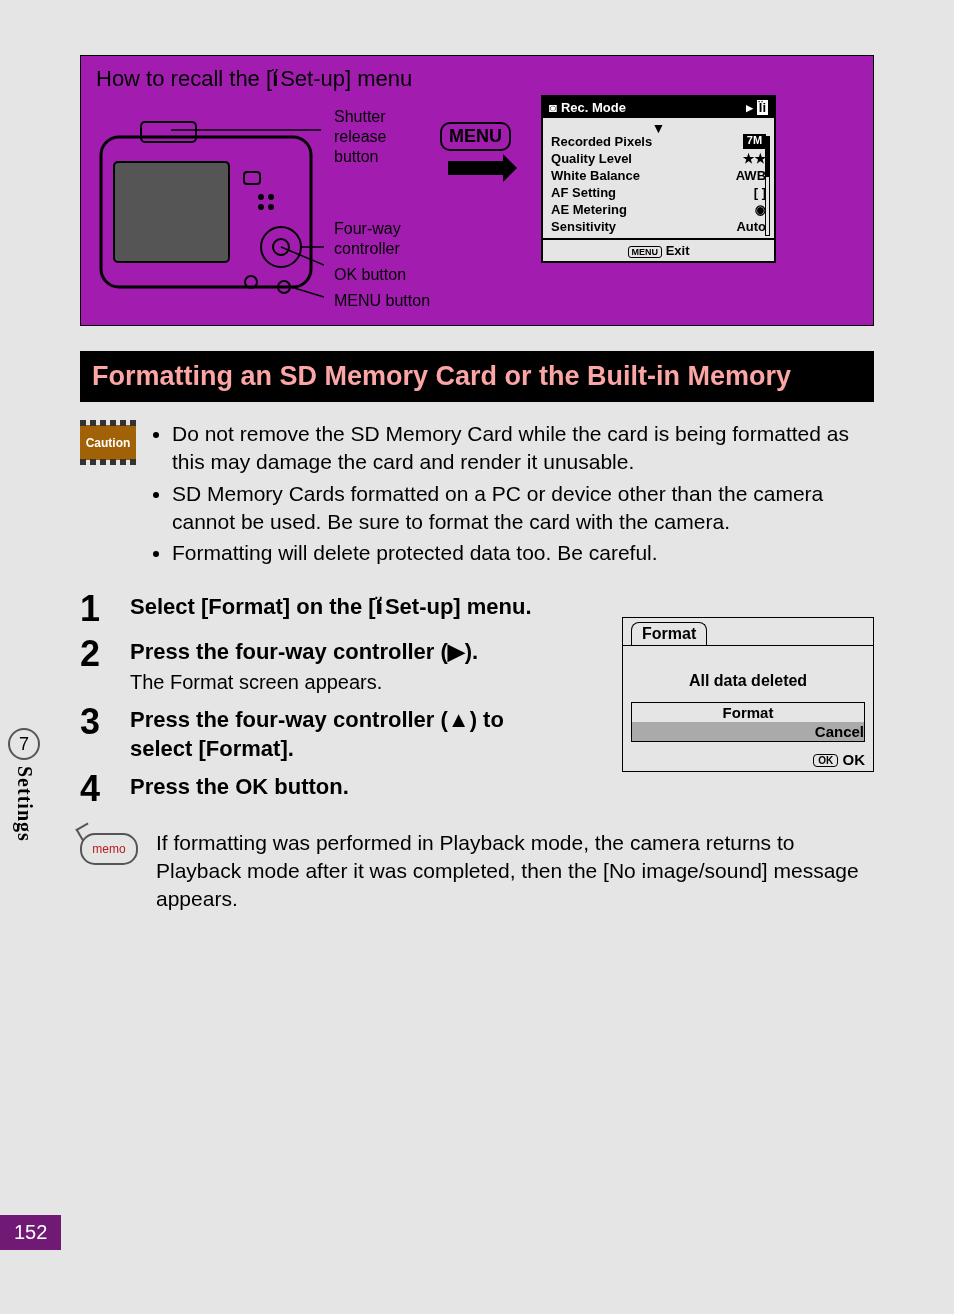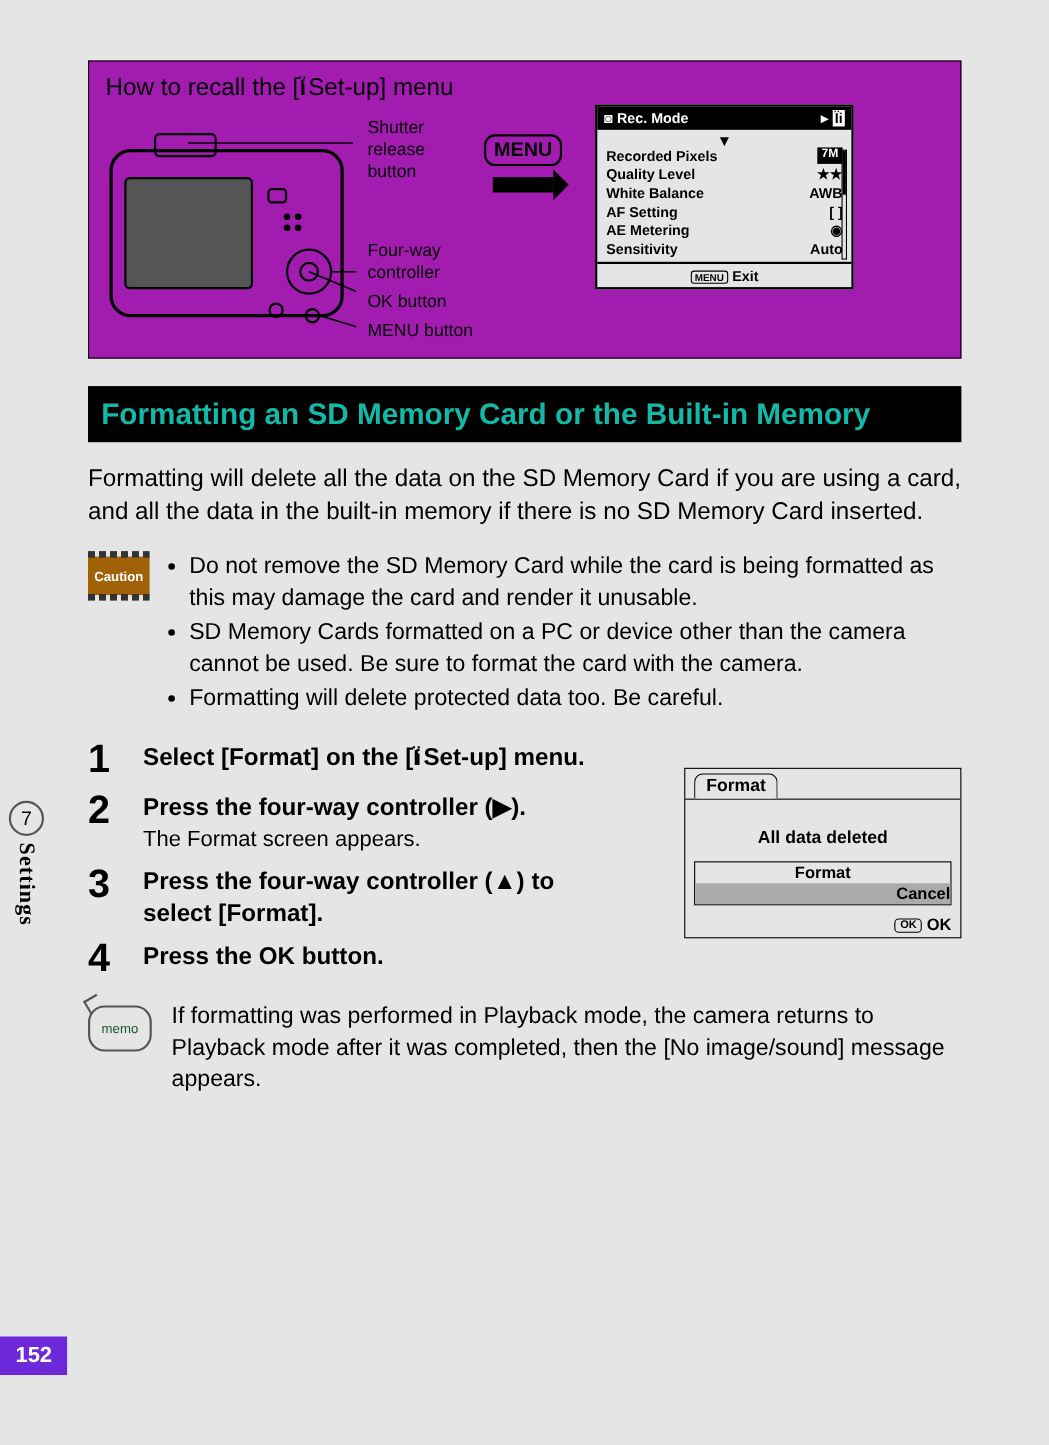--- a/index.html
+++ b/index.html
@@ -120,21 +120,21 @@
   .pixel-badge {
     background: #000;
     color: #fff;
     padding: 0 4px;
     font-size: 11px;
   }
 
   
   .section-bar {
     background: #000;
-    color: #14b8a6;
+    color: #fca5a5;
     font-size: 27px;
     font-weight: bold;
     padding: 8px 12px;
     margin-bottom: 18px;
     line-height: 1.3;
   }
 
   .body-text {
     font-size: 22px;
     line-height: 1.35;
@@ -259,28 +259,28 @@
     vertical-align: 1px;
   }
 
   
   .memo-row {
     display: flex;
     gap: 18px;
     margin-top: 20px;
   }
   .memo-badge {
-    width: 58px; height: 42px;
+    width: 58px; height: 32px;
     border: 2px solid #555;
     border-radius: 15px;
     font-size: 12px;
     display: flex;
     align-items: center;
     justify-content: center;
-    color: #14532d;
+    color: #b91c1c;
     position: relative;
     margin-top: 4px;
     flex-shrink: 0;
   }
   .memo-badge::before {
     content: "";
     position: absolute;
     left: -4px; top: -10px;
     width: 12px; height: 12px;
     border-left: 2px solid #555;
@@ -314,23 +314,23 @@
     font-size: 20px;
     font-family: Georgia, serif;
     letter-spacing: 1px;
     margin: 0 auto;
   }
 
   
   .page-num-bar {
     position: absolute;
     left: 0; bottom: 64px;
-    background: #6d28d9;
+    background: #701a75;
     color: #fff;
-    font-weight: bold;
+    font-weight: normal;
     font-size: 20px;
     padding: 6px 14px;
   }
 
   .tool-icon {
     font-size: 20px;
     letter-spacing: -4px;
   }
 </style>
 </head>
@@ -419,21 +419,20 @@
         <div class="lcd-footer">
           <span class="mini-menu">MENU</span>
           <span>Exit</span>
         </div>
       </div>
     </div>
   </div>
 
   <div class="section-bar">Formatting an SD Memory Card or the Built-in Memory</div>
 
-  <div class="body-text">Formatting will delete all the data on the SD Memory Card if you are using a card, and all the data in the built-in memory if there is no SD Memory Card inserted.</div>
 
   <div class="caution-row">
     <div class="caution-badge">Caution</div>
     <ul class="bullets">
       <li>Do not remove the SD Memory Card while the card is being formatted as this may damage the card and render it unusable.</li>
       <li>SD Memory Cards formatted on a PC or device other than the camera cannot be used. Be sure to format the card with the camera.</li>
       <li>Formatting will delete protected data too. Be careful.</li>
     </ul>
   </div>
 

